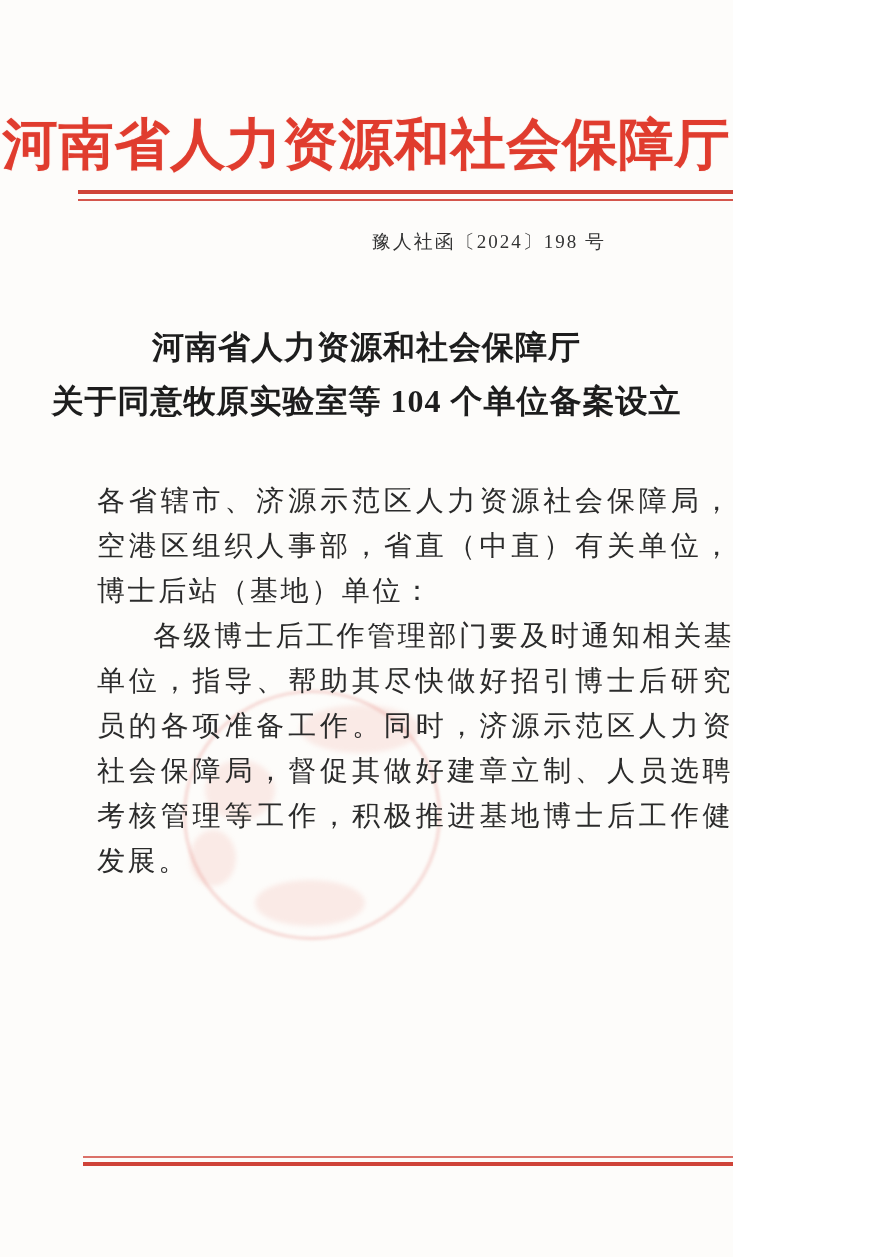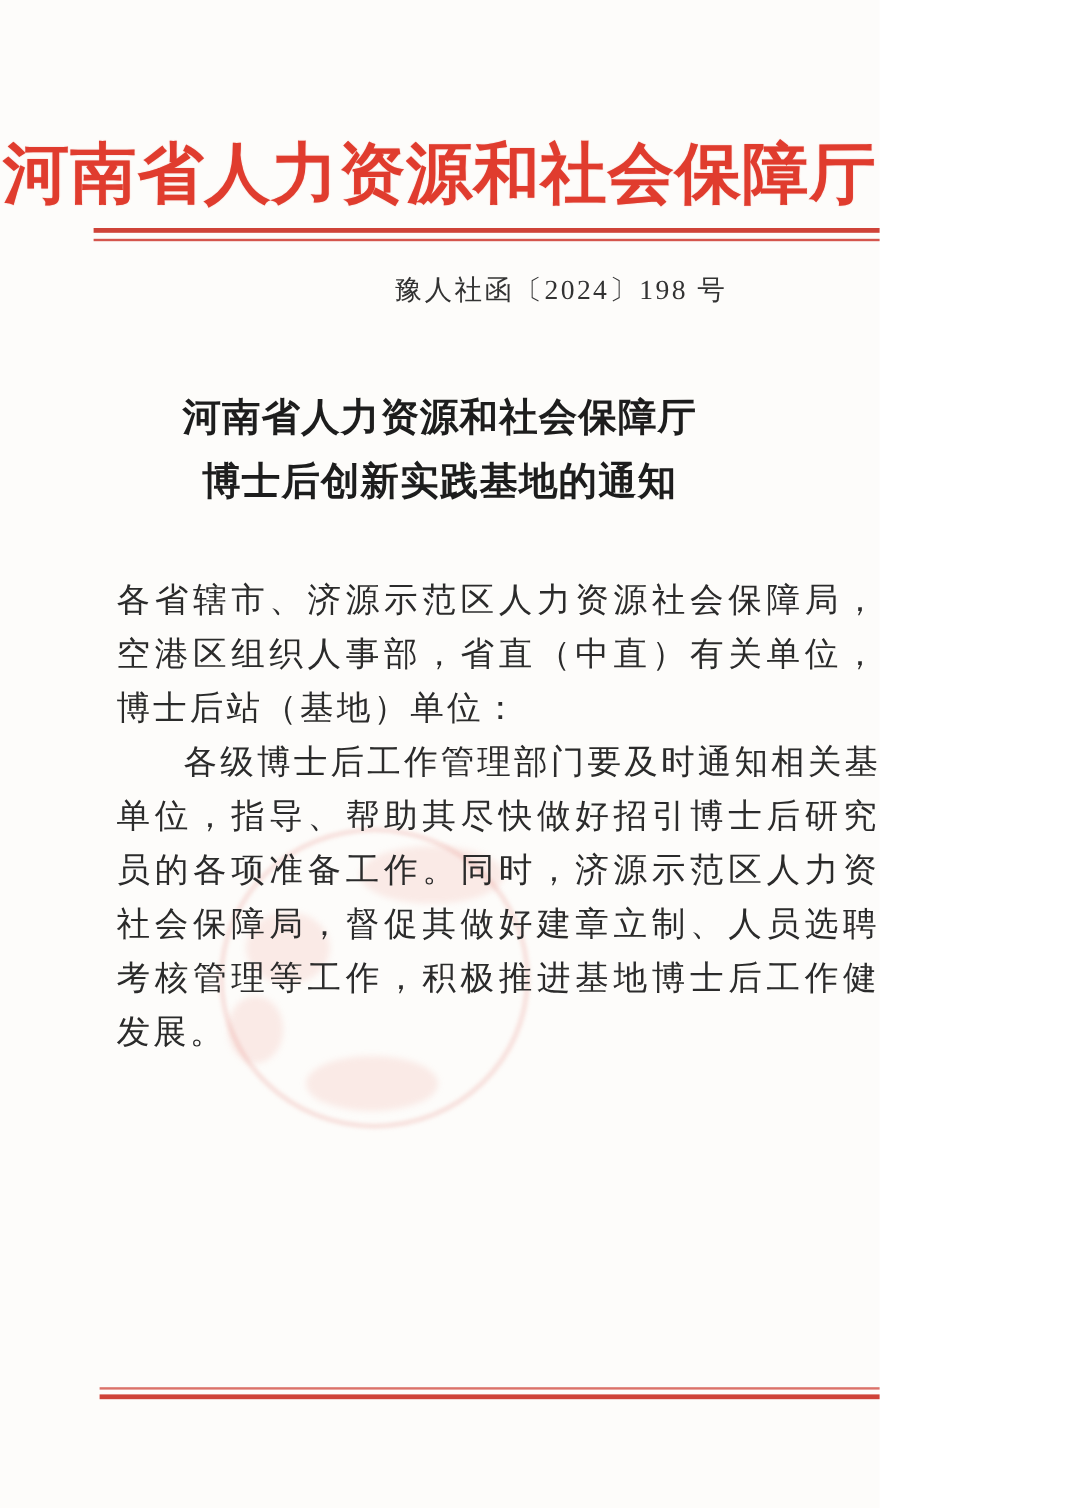--- a/index.html
+++ b/index.html
@@ -31,21 +31,21 @@
     text-shadow:0 0 1px rgba(224,60,46,.45);
     white-space:nowrap;
   }
   .rule-top{position:absolute;left:78px;top:190px;width:719px;}
   .rule-top .thick{height:4px;background:var(--red-rule);}
   .rule-top .thin{height:2px;background:var(--red-rule);margin-top:5px;opacity:.9;}
   
   .doc-number{
     position:absolute;top:226px;left:0;right:127px;
     text-align:right;
-    font-size:23px;line-height:32px;
+    font-size:19px;line-height:32px;
     letter-spacing:2px;
     color:#333;
     white-space:nowrap;
   }
   
   .title{
     position:absolute;top:320px;left:0;right:0;
     text-align:center;
     font-size:32px;line-height:54px;
     font-weight:bold;
@@ -95,21 +95,21 @@
 
   <div class="rule-top">
     <div class="thick"></div>
     <div class="thin"></div>
   </div>
 
   <div class="doc-number">豫人社函〔2024〕198 号</div>
 
   <div class="title">
     <div>河南省人力资源和社会保障厅</div>
-    <div>博士后创新实践基地的通知</div>
+    <div>关于同意牧原实验室等 104 个单位备案设立</div>
   </div>
 
   <div class="stamp-bleed"></div>
   <div class="speck s1"></div>
   <div class="speck s2"></div>
   <div class="speck s3"></div>
   <div class="speck s4"></div>
 
   <div class="body">
     <p>各省辖市、济源示范区人力资源社会保障局，航空港区组织人事部，省直（中直）有关单位，各博士后站（基地）单位：</p>

